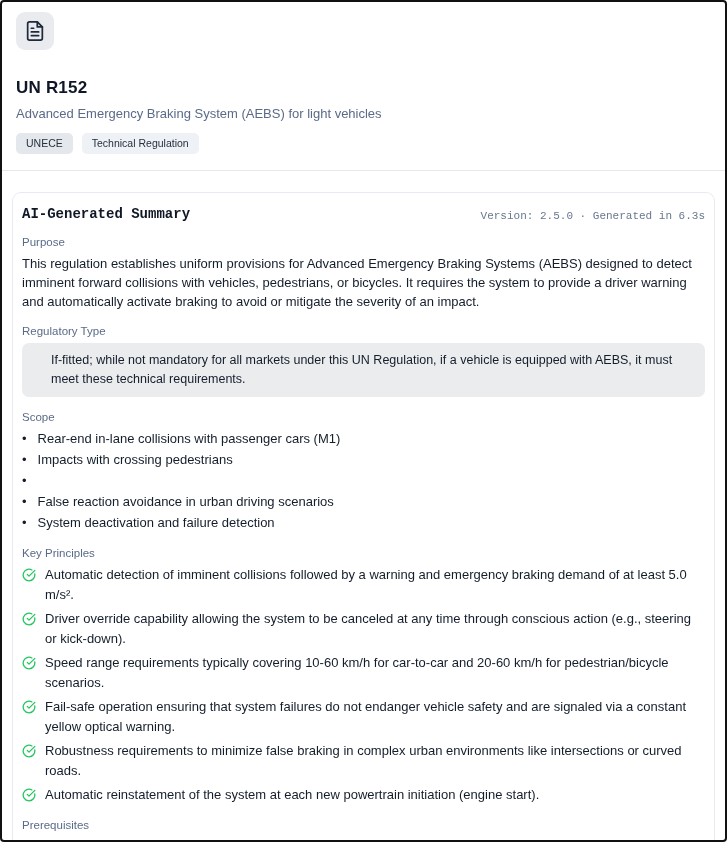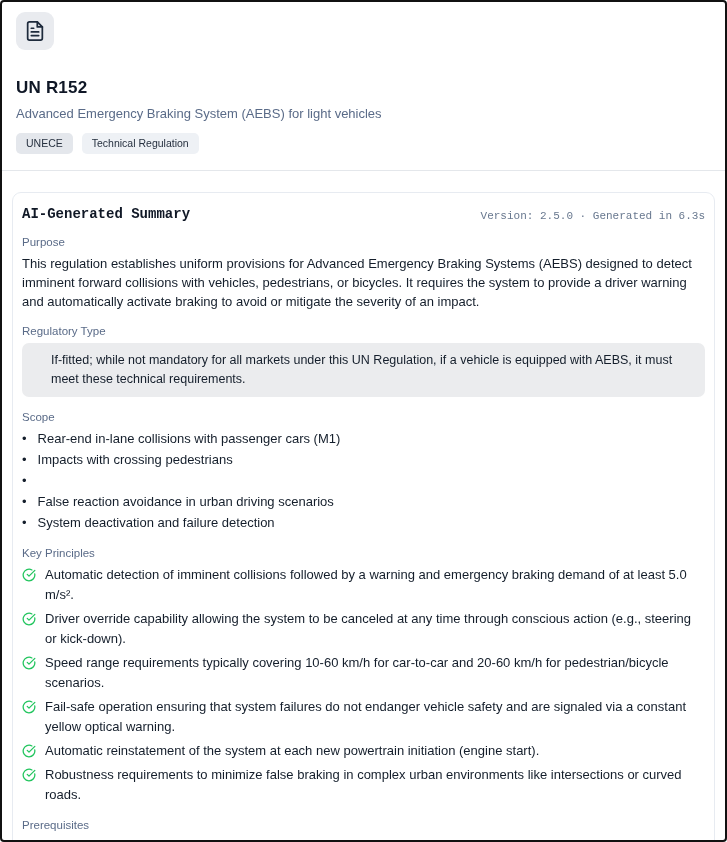--- a/index.html
+++ b/index.html
@@ -163,30 +163,30 @@
           </span>
           <span>Fail-safe operation ensuring that system failures do not endanger vehicle safety and are signaled via a constant yellow optical warning.</span>
         </div>
         <div class="check-item">
           <span class="ck">
             <svg viewBox="0 0 24 24" fill="none" stroke="#22c55e" stroke-width="2.2" stroke-linecap="round" stroke-linejoin="round">
               <path d="M21.8 10A10 10 0 1 1 17 3.34"></path>
               <path d="m9 11 3 3L22 4"></path>
             </svg>
           </span>
-          <span>Automatic reinstatement of the system at each new powertrain initiation (engine start).</span>
+          <span>Robustness requirements to minimize false braking in complex urban environments like intersections or curved roads.</span>
         </div>
         <div class="check-item">
           <span class="ck">
             <svg viewBox="0 0 24 24" fill="none" stroke="#22c55e" stroke-width="2.2" stroke-linecap="round" stroke-linejoin="round">
               <path d="M21.8 10A10 10 0 1 1 17 3.34"></path>
               <path d="m9 11 3 3L22 4"></path>
             </svg>
           </span>
-          <span>Robustness requirements to minimize false braking in complex urban environments like intersections or curved roads.</span>
+          <span>Automatic reinstatement of the system at each new powertrain initiation (engine start).</span>
         </div>
       </section>
       <section class="section">
         <div class="section-label">Prerequisites</div>
         <ul class="bullets">
           <li>
             <span class="dot">•</span>
             <span>UN Regulation No. 10 (Electromagnetic compatibility)</span>
           </li>
         </ul>

